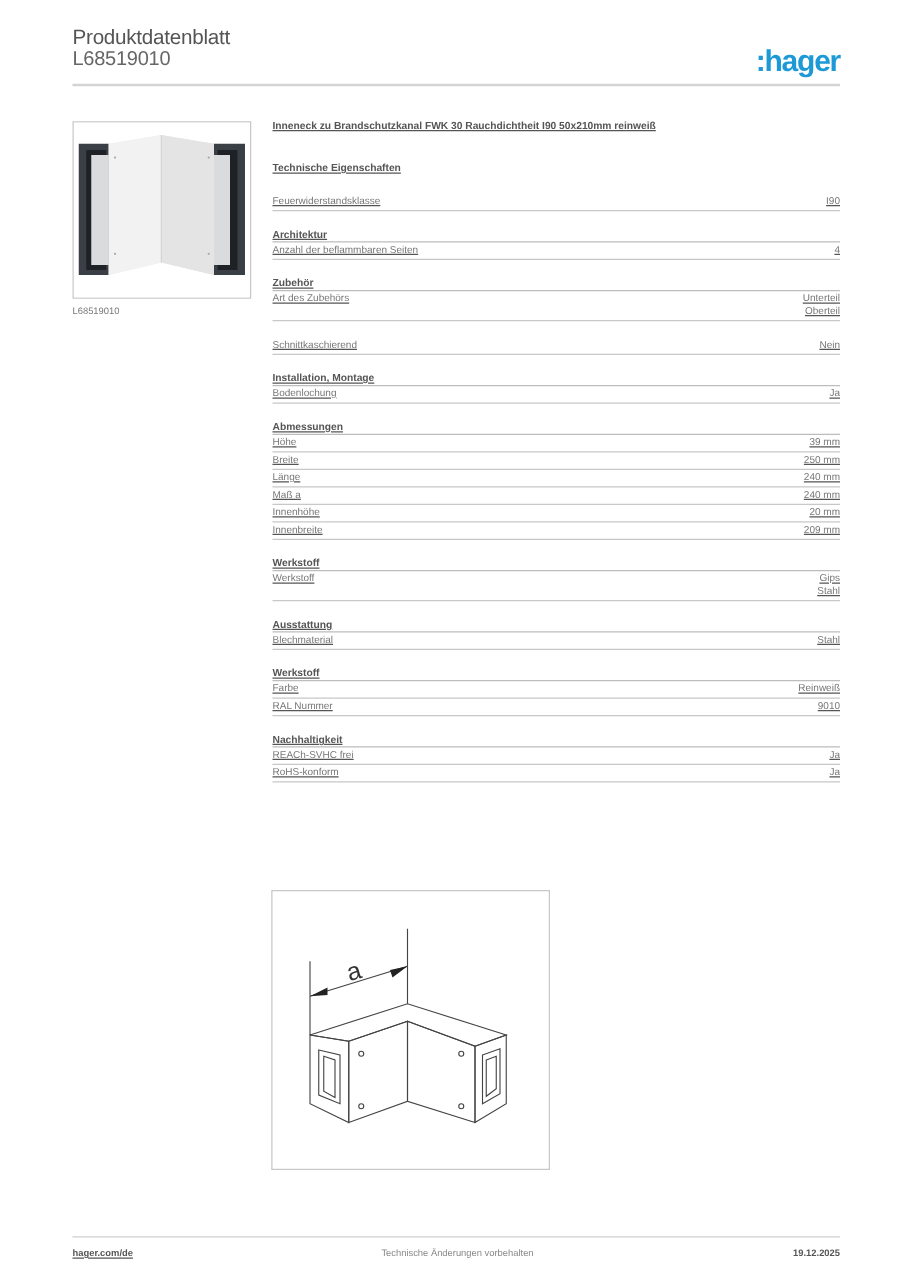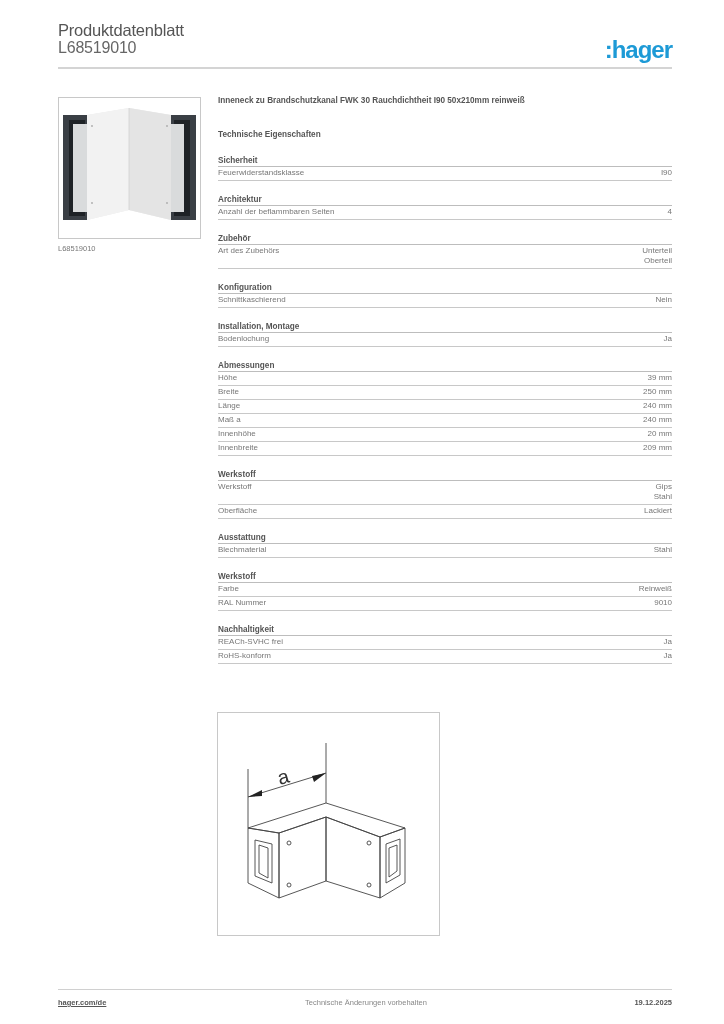--- a/index.html
+++ b/index.html
@@ -7,21 +7,21 @@
     body { position: relative; font-family: "Liberation Sans", sans-serif; color: #555; overflow: hidden; }
 
     .header { position: absolute; left: 58px; top: 20px; width: 614px; height: 49px; border-bottom: 2px solid #d4d4d4; }
     .doc-title { position: absolute; left: 0; top: 1px; font-size: 16.5px; font-weight: normal; color: #555; letter-spacing: -0.2px; }
     .doc-id { position: absolute; left: 0; top: 19px; font-size: 16px; color: #666; letter-spacing: -0.2px; }
     .logo { position: absolute; right: 0; top: 6px; font-size: 24px; font-weight: bold; color: #1d9ad6; letter-spacing: -1px; margin-top: 10px; }
 
     .product-image { position: absolute; left: 58px; top: 97px; width: 143px; height: 142px; border: 1px solid #c8c8c8; background: #fff; }
     .product-image-label { position: absolute; left: 58px; top: 244px; font-size: 7.5px; color: #777; }
 
-    .main { position: absolute; left: 218px; top: 96px; width: 454px; }
+    .main { position: absolute; left: 218px; top: 96px; width: 454px; text-decoration: underline; }
     .product-name { font-size: 8.2px; font-weight: bold; color: #555; height: 12px; line-height: 10px; }
     .tech-title { margin-top: 22px; font-size: 8.2px; font-weight: bold; color: #555; height: 12px; }
 
     .group { margin-top: 13px; }
     .group-title { font-size: 8.2px; font-weight: bold; color: #555; line-height: 11px; height: 12px; border-bottom: 1.5px solid #bdbdbd; }
     .row { display: flex; justify-content: space-between; font-size: 8px; color: #777; line-height: 10px; padding-top: 1px; padding-bottom: 2px; border-bottom: 1.3px solid #c8c8c8; }
     .row .val { text-align: right; }
     .row .val span { display: block; }
 
     .drawings-title { position: absolute; left: 218px; top: 693px; font-size: 8.2px; font-weight: bold; color: #555; margin-top: 44px; }
@@ -63,21 +63,20 @@
     <circle cx="108" cy="105" r="0.9" fill="#aaa"></circle>
   </svg>
 </div>
 <div class="product-image-label">L68519010</div>
 
 <div class="main">
   <div class="product-name">Inneneck zu Brandschutzkanal FWK 30 Rauchdichtheit I90 50x210mm reinweiß</div>
   <div class="tech-title">Technische Eigenschaften</div>
   <div id="groups">
       <div class="group">
-        <div class="group-title">Sicherheit</div>
         <div class="row">
           <div class="lbl">Feuerwiderstandsklasse</div>
           <div class="val">
             <span>I90</span>
           </div>
         </div>
       </div>
       <div class="group">
         <div class="group-title">Architektur</div>
         <div class="row">
@@ -91,21 +90,20 @@
         <div class="group-title">Zubehör</div>
         <div class="row">
           <div class="lbl">Art des Zubehörs</div>
           <div class="val">
             <span>Unterteil</span>
             <span>Oberteil</span>
           </div>
         </div>
       </div>
       <div class="group">
-        <div class="group-title">Konfiguration</div>
         <div class="row">
           <div class="lbl">Schnittkaschierend</div>
           <div class="val">
             <span>Nein</span>
           </div>
         </div>
       </div>
       <div class="group">
         <div class="group-title">Installation, Montage</div>
         <div class="row">
@@ -154,26 +152,20 @@
           </div>
         </div>
       </div>
       <div class="group">
         <div class="group-title">Werkstoff</div>
         <div class="row">
           <div class="lbl">Werkstoff</div>
           <div class="val">
             <span>Gips</span>
             <span>Stahl</span>
-          </div>
-        </div>
-        <div class="row">
-          <div class="lbl">Oberfläche</div>
-          <div class="val">
-            <span>Lackiert</span>
           </div>
         </div>
       </div>
       <div class="group">
         <div class="group-title">Ausstattung</div>
         <div class="row">
           <div class="lbl">Blechmaterial</div>
           <div class="val">
             <span>Stahl</span>
           </div>

